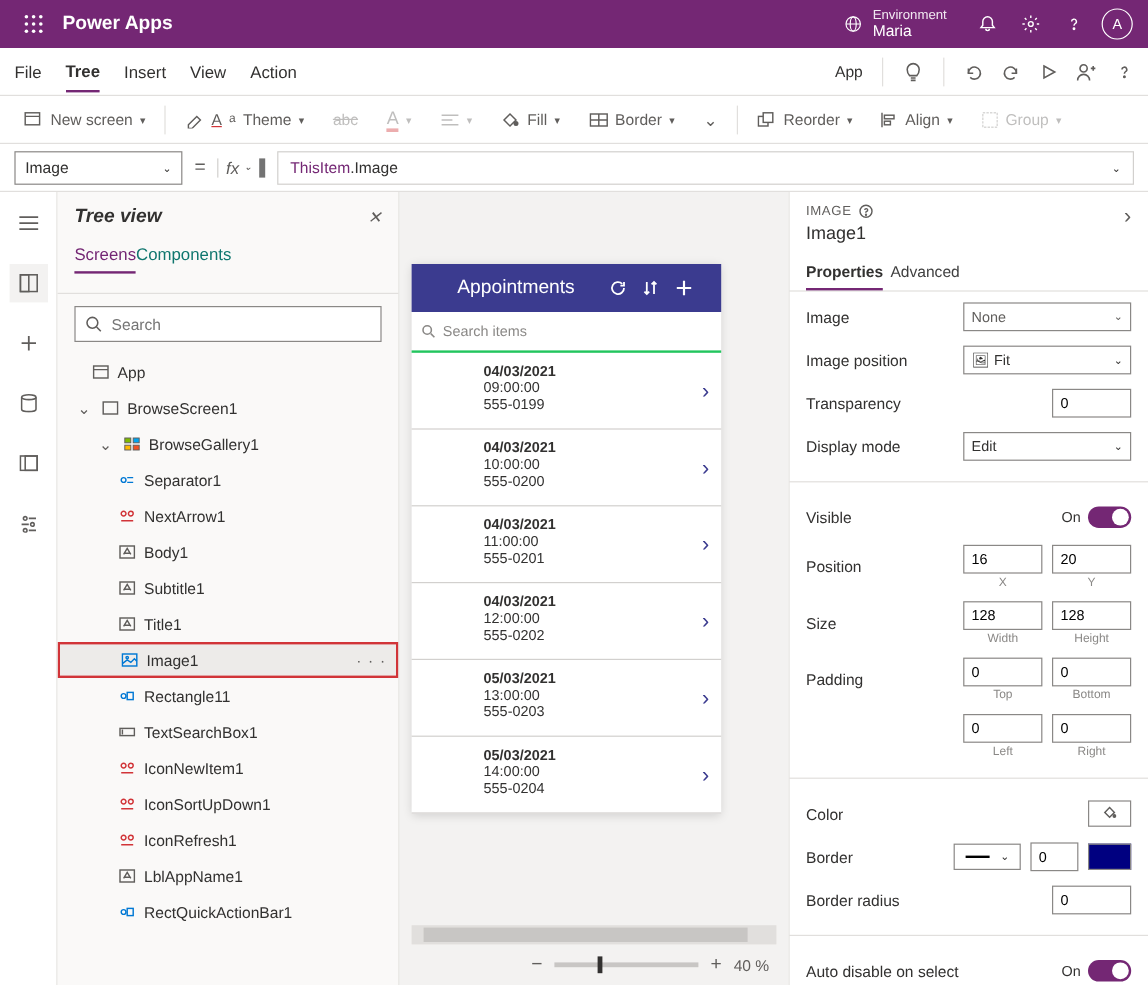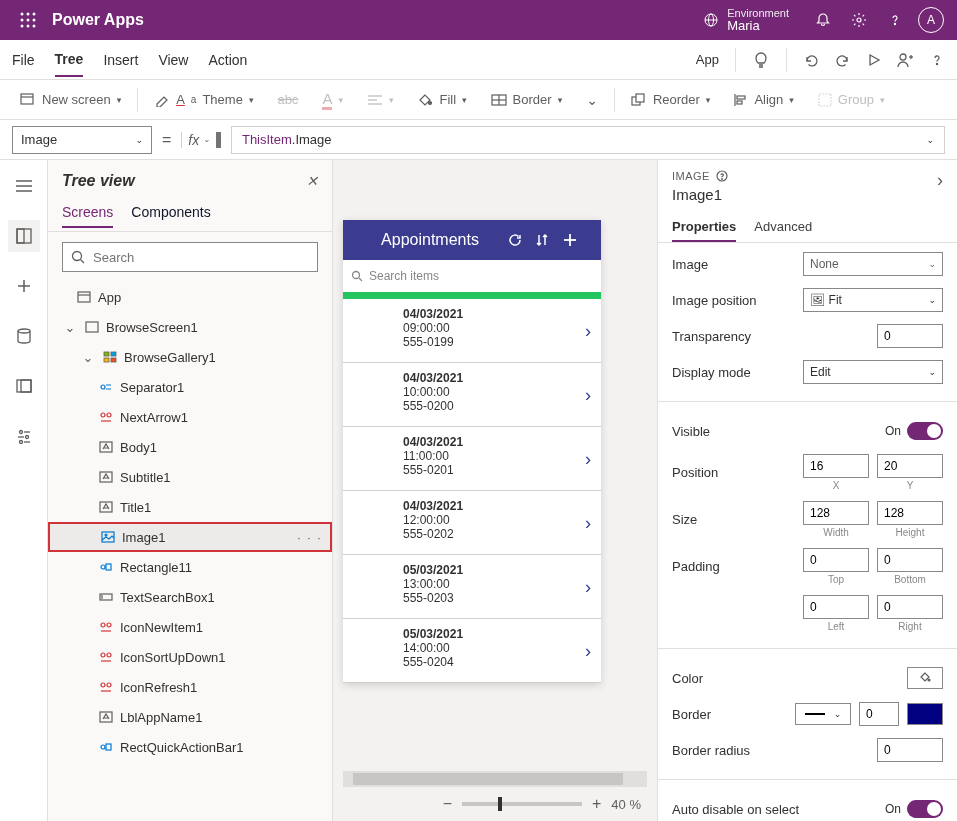--- a/index.html
+++ b/index.html
@@ -42,54 +42,54 @@
 
 .body { display: flex; height: calc(821px - 40px - 40px - 40px - 40px); }
 .rail { width: 48px; border-right: 1px solid #e1dfdd; display: flex; flex-direction: column; align-items: center; padding-top: 10px; gap: 18px; }
 .rail-ico { width: 32px; height: 32px; display: flex; align-items: center; justify-content: center; cursor: pointer; color: #605e5c; }
 .rail-ico.active { background: #f3f2f1; }
 
 
 .tree { width: 285px; border-right: 1px solid #e1dfdd; display: flex; flex-direction: column; background:#faf9f8; }
 .tree-hdr { display: flex; align-items: center; justify-content: space-between; padding: 12px 14px 4px; font-style: italic; }
 .tree-hdr h3 { font-size: 16px; font-weight: 600; }
-.tree-tabs { display: flex; gap: 18px; padding: 4px 14px 3px; border-bottom: 1px solid #e1dfdd; }
-.tree-tab { padding: 6px 0; font-size: 14px; cursor: pointer; color:#0f172a; }
+.tree-tabs { display: flex; padding: 4px 14px 16px; border-bottom: 1px solid #e1dfdd; }
+.tree-tab { padding: 6px 0; font-size: 14px; cursor: pointer; color:#0f766e; }
 .tree-tab.active { color: #742774; border-bottom: 2px solid #742774; }
 .tree-search { margin: 10px 14px; height: 30px; border: 1px solid #8a8886; display: flex; align-items: center; padding: 0 8px; gap: 8px; background:#fff;}
 .tree-search input { border: none; outline: none; flex: 1; font-size: 13px; }
 .tree-list { flex: 1; overflow: auto; padding-bottom: 8px; }
 .tree-row { display: flex; align-items: center; height: 30px; padding-right: 8px; cursor: pointer; gap: 6px; }
 .tree-row.selected { background: #edebe9; border: 2px solid #d13438; }
 .tree-ico { width: 16px; height: 16px; display: inline-flex; align-items: center; justify-content: center; color:#605e5c; flex-shrink:0; }
 .more { margin-left: auto; color: #605e5c; letter-spacing: 1px; }
 
 
 .canvas { flex: 1; background: #f3f2f1; position: relative; display:flex; flex-direction:column; }
 .stage-wrap { flex:1; overflow:auto; padding: 60px 0 0 10px; }
 .phone { width: 258px; background: #fff; box-shadow: 0 2px 8px rgba(0,0,0,.15); }
 .app-bar { background: #3b3b8f; color: #fff; display: flex; align-items: center; padding: 0 10px; height: 40px; }
 .app-bar-title { flex: 1; font-size: 16px; font-weight: 400; text-align: center; }
 .app-bar-ico { width: 28px; text-align: center; cursor: pointer; }
-.search-row { border-bottom: 7px solid #22c55e; height: 28px; display: flex; align-items: center; padding: 16px 8px; gap: 6px; color: #8a8886; font-size: 12px; text-align: right; }
+.search-row { border-bottom: 2px solid #22c55e; height: 28px; display: flex; align-items: center; padding: 16px 8px; gap: 6px; color: #8a8886; font-size: 12px; text-align: right; }
 .list-item { border-bottom: 1px solid #d2d0ce; padding: 8px 8px 8px 60px; position: relative; font-size: 12px; height: 64px; }
 .list-item .date { font-weight: 600; }
 .arrow { position: absolute; right: 10px; top: 50%; transform: translateY(-50%); color: #3b3b8f; font-size: 18px; }
 .canvas-scroll { height: 16px; background: #e1dfdd; margin: 6px 10px 4px; position: relative; }
 .canvas-scroll .thumb { position:absolute; left:10px; top:2px; height:12px; width: 270px; background:#c8c6c4; }
 .zoom-row { display: flex; align-items: center; gap: 10px; justify-content: flex-end; padding: 4px 16px 8px; color: #605e5c; }
 .slider { width: 120px; height: 4px; background: #c8c6c4; position: relative; }
 .slider .knob { position: absolute; top: -5px; left: 36px; width: 4px; height: 14px; background: #323130; }
 
 
 .props { width: 300px; border-left: 1px solid #e1dfdd; display: flex; flex-direction: column; overflow:auto; }
 .props-hdr { padding: 10px 14px 4px; display:flex; justify-content:space-between; align-items:flex-start;}
 .props-type { font-size: 11px; color: #605e5c; letter-spacing: .5px; display:flex; align-items:center; gap:6px;}
 .props-name { font-size: 15px; margin-top: 4px; }
-.props-tabs { display: flex; gap: 18px; padding: 8px 14px 0; border-bottom: 1px solid #e1dfdd; }
+.props-tabs { display: flex; gap: 6px; padding: 8px 14px 0; border-bottom: 1px solid #e1dfdd; }
 .props-tab { padding: 4px 0 6px; font-size: 13px; cursor: pointer; color:#404040;}
 .props-tab.active { color: #323130; font-weight:600; border-bottom: 2px solid #742774; }
 .prop-rows { padding: 8px 14px; display: flex; flex-direction: column; gap: 10px; }
 .prop-row { display: flex; align-items: center; gap: 8px; min-height: 26px; }
 .prop-label { flex: 1; font-size: 13px; }
 .prop-input { width: 66px; height: 24px; border: 1px solid #8a8886; padding: 0 6px; font-size: 12px; }
 .prop-select { width: 140px; height: 24px; border: 1px solid #8a8886; padding: 0 6px; font-size: 12px; display: flex; align-items: center; justify-content: space-between; background: #fff; color:#605e5c;}
 .prop-select.filled { color:#323130; }
 .pair { display: flex; flex-direction: column; align-items: center; gap: 2px; }
 .pair-lbl { font-size: 10px; color: #8a8886; }

